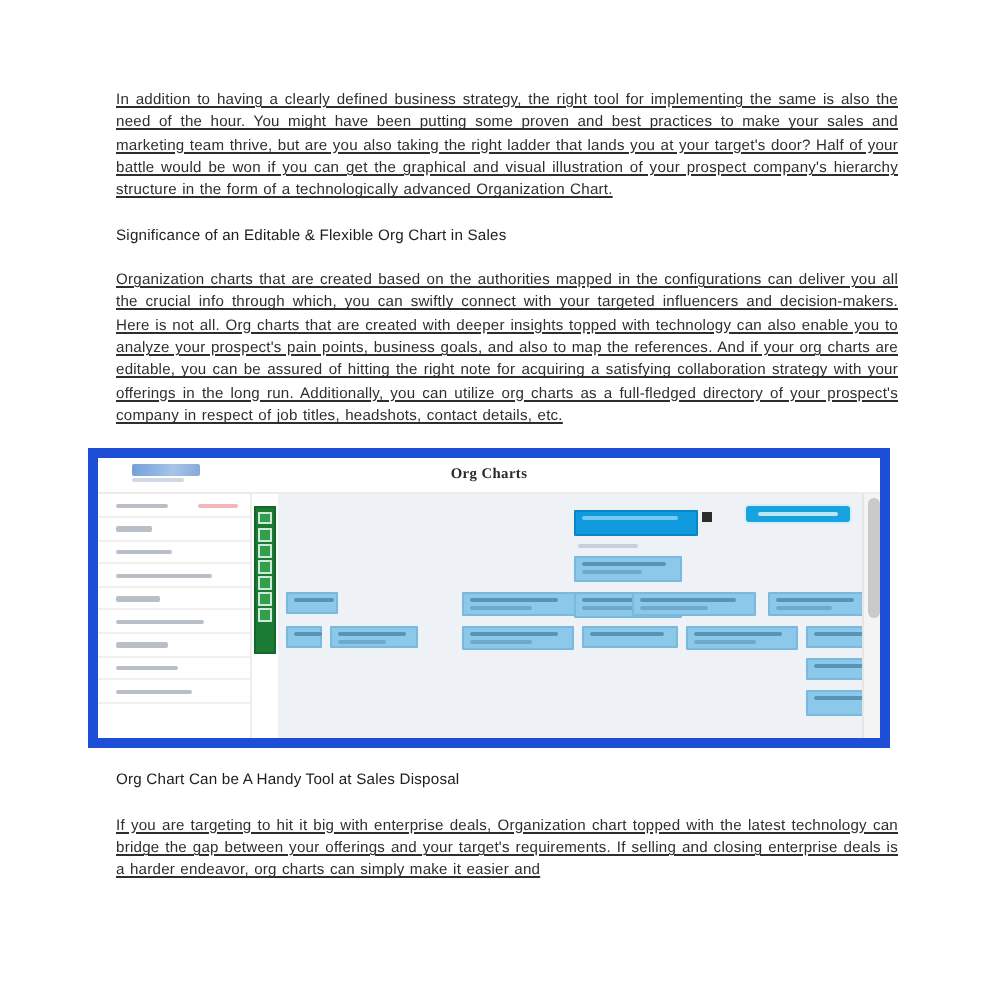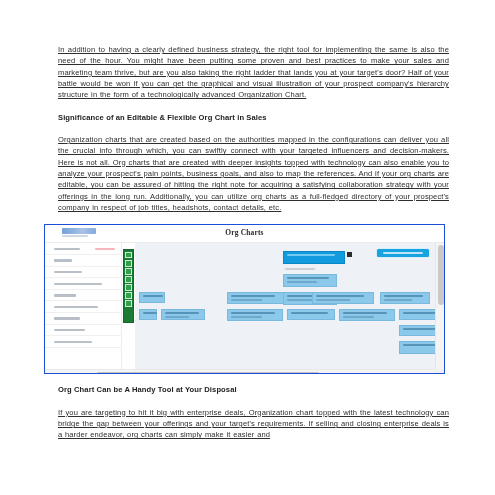--- a/index.html
+++ b/index.html
@@ -22,33 +22,33 @@
     text-align:justify;
     color:#2e2e2e;
     letter-spacing:.12px;
     word-spacing:.45px;
     text-decoration:underline;
   }
   h3.heading{
     margin:0 0 11px 0;
     font-size:7.6px;
     line-height:11.3px;
-    font-weight:bold;
+    font-weight:normal;
     color:#1d1d1d;
     letter-spacing:.1px;
   }
 
   
   .shot{
     position:relative;
     width:401px;
     height:150px;
     margin:3px 0 10px -14px;
     background:#ffffff;
-    border:1px solid #1d4ed8;
+    border:5px solid #1d4ed8;
     box-sizing:border-box;
     overflow:hidden;
     filter:blur(.16px);
   }
   .shot-top{
     position:relative;
     height:17px;
     background:#ffffff;
     border-bottom:1px solid #ececec;
   }
@@ -300,17 +300,17 @@
       <div class="vscroll">
         <div class="thumb"></div>
       </div>
       <div class="hscroll">
         <div class="thumb"></div>
       </div>
       <div class="corner"></div>
     </div>
   </div>
 
-  <h3 class="heading">Org Chart Can be A Handy Tool at Your Disposal</h3>
+  <h3 class="heading">Org Chart Can be A Handy Tool at Sales Disposal</h3>
 
   <p class="para">If you are targeting to hit it big with enterprise deals, Organization chart topped with the latest technology can bridge the gap between your offerings and your target's requirements. If selling and closing enterprise deals is a harder endeavor, org charts can simply make it easier and</p>
 
 </div>
 
 </body></html>

